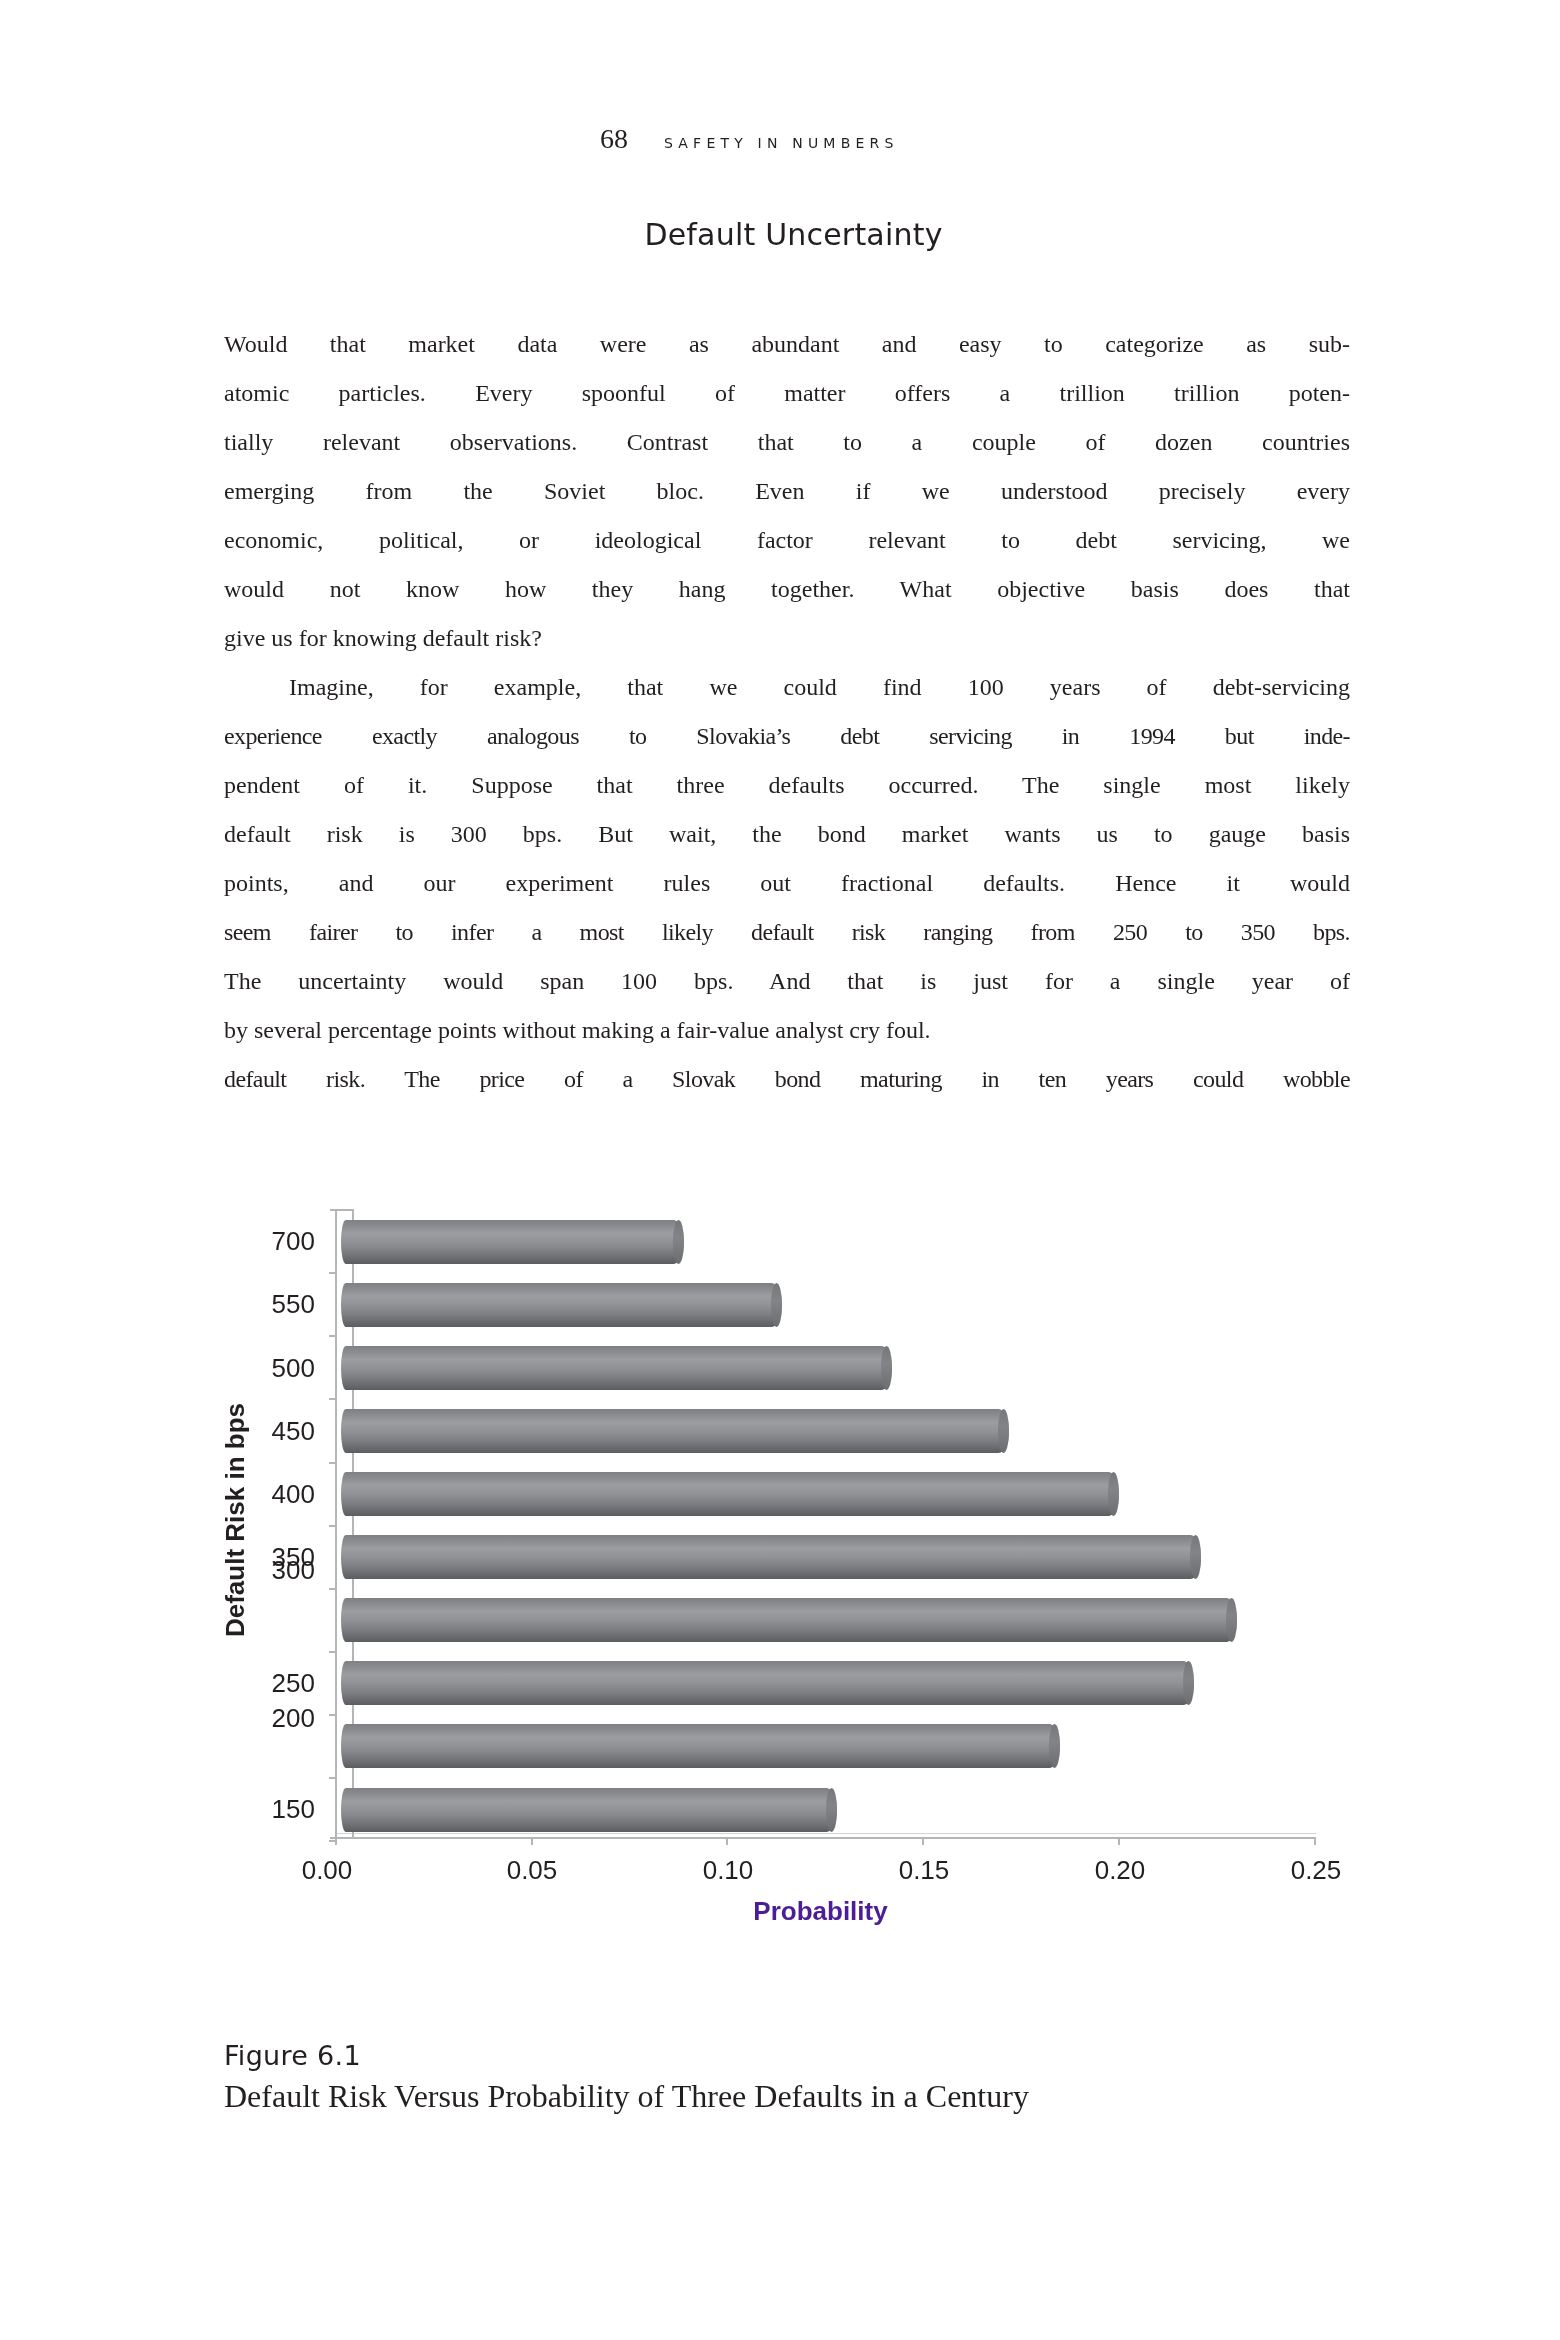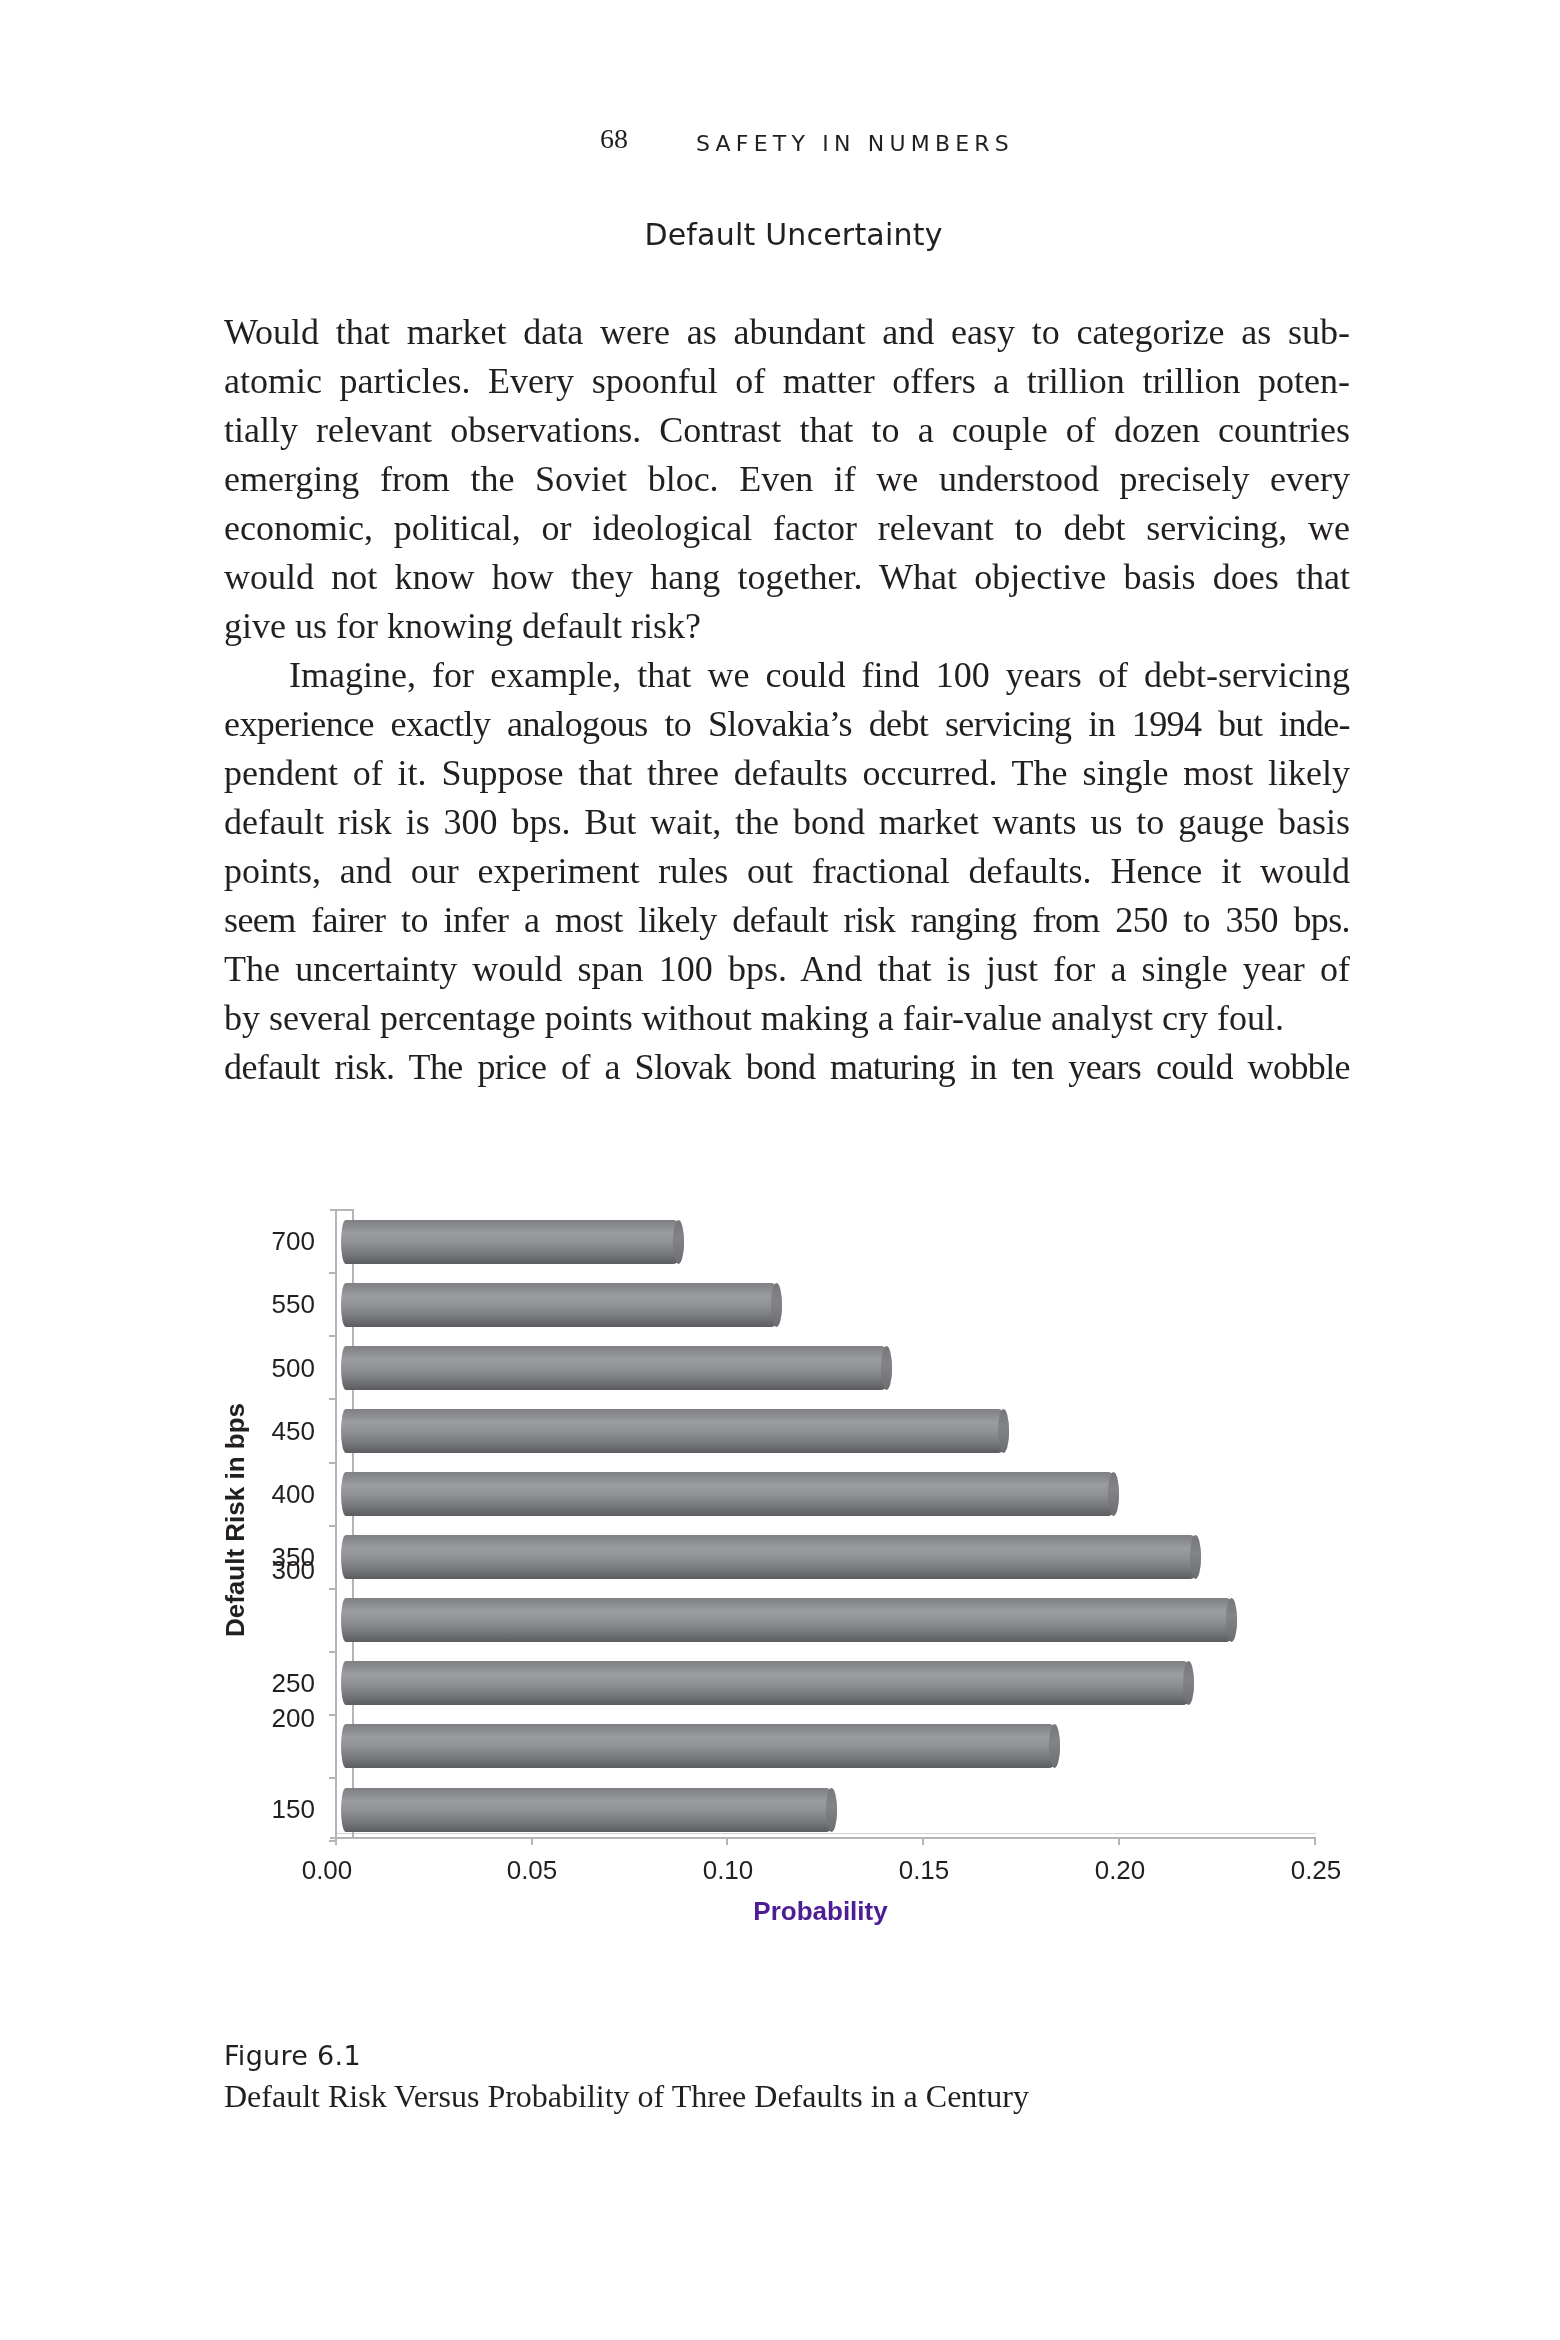--- a/index.html
+++ b/index.html
@@ -1,26 +1,26 @@
 <!DOCTYPE html>
 <html><head>
 <meta charset="utf-8">
 <style>
   html, body { margin: 0; padding: 0; background: #ffffff; }
   body { width: 1561px; height: 2341px; position: relative; overflow: hidden; color: #231f20; }
 
   
   .running-head { position: absolute; left: 0; width: 1561px; top: 122px; height: 38px; }
   .page-num { position: absolute; left: 600px; top: 0; font-family: "Liberation Serif", serif; font-size: 28px; line-height: 34px; }
-  .running-title { position: absolute; left: 696px; top: 6.7px; font-family: "DejaVu Sans", sans-serif; font-size: 22px; letter-spacing: 5.2px; line-height: 29px; font-weight: normal; }
+  .running-title { position: absolute; left: 664px; top: 6.7px; font-family: "DejaVu Sans", sans-serif; font-size: 14px; letter-spacing: 5.2px; line-height: 29px; font-weight: normal; }
 
   .section-title { position: absolute; left: 0; width: 1587px; text-align: center; top: 216px; font-family: "DejaVu Sans", sans-serif; font-size: 30px; line-height: 38px; font-weight: normal; letter-spacing: 0.2px; }
 
   
-  .body-text { position: absolute; left: 224px; top: 308px; width: 1126px; font-family: "Liberation Serif", serif; font-size: 36px; line-height: 49px; }
+  .body-text { position: absolute; left: 224px; top: 320px; width: 1126px; font-family: "Liberation Serif", serif; font-size: 24px; line-height: 49px; }
   .body-text .line { display: block; height: 49px; white-space: nowrap; text-align: justify; text-align-last: justify; overflow: visible; }
   .body-text .line.last { text-align-last: left; }
   .body-text .line.indent { padding-left: 65px; }
   .body-text .line.tight { letter-spacing: -0.6px; word-spacing: -1px; }
 
   
   .chart { position: absolute; left: 0; top: 0; width: 1561px; height: 1969px; pointer-events: none; }
   .chart * { pointer-events: auto; }
   .y-title { position: absolute; left: 235px; top: 1520px; transform: translate(-50%, -50%) rotate(-90deg); font-family: "Liberation Sans", sans-serif; font-weight: bold; font-size: 26px; white-space: nowrap; color: #231f20; }
   .y-label { position: absolute; width: 76px; text-align: right; left: 239px; font-family: "Liberation Sans", sans-serif; font-size: 26px; line-height: 29px; color: #231f20; }

